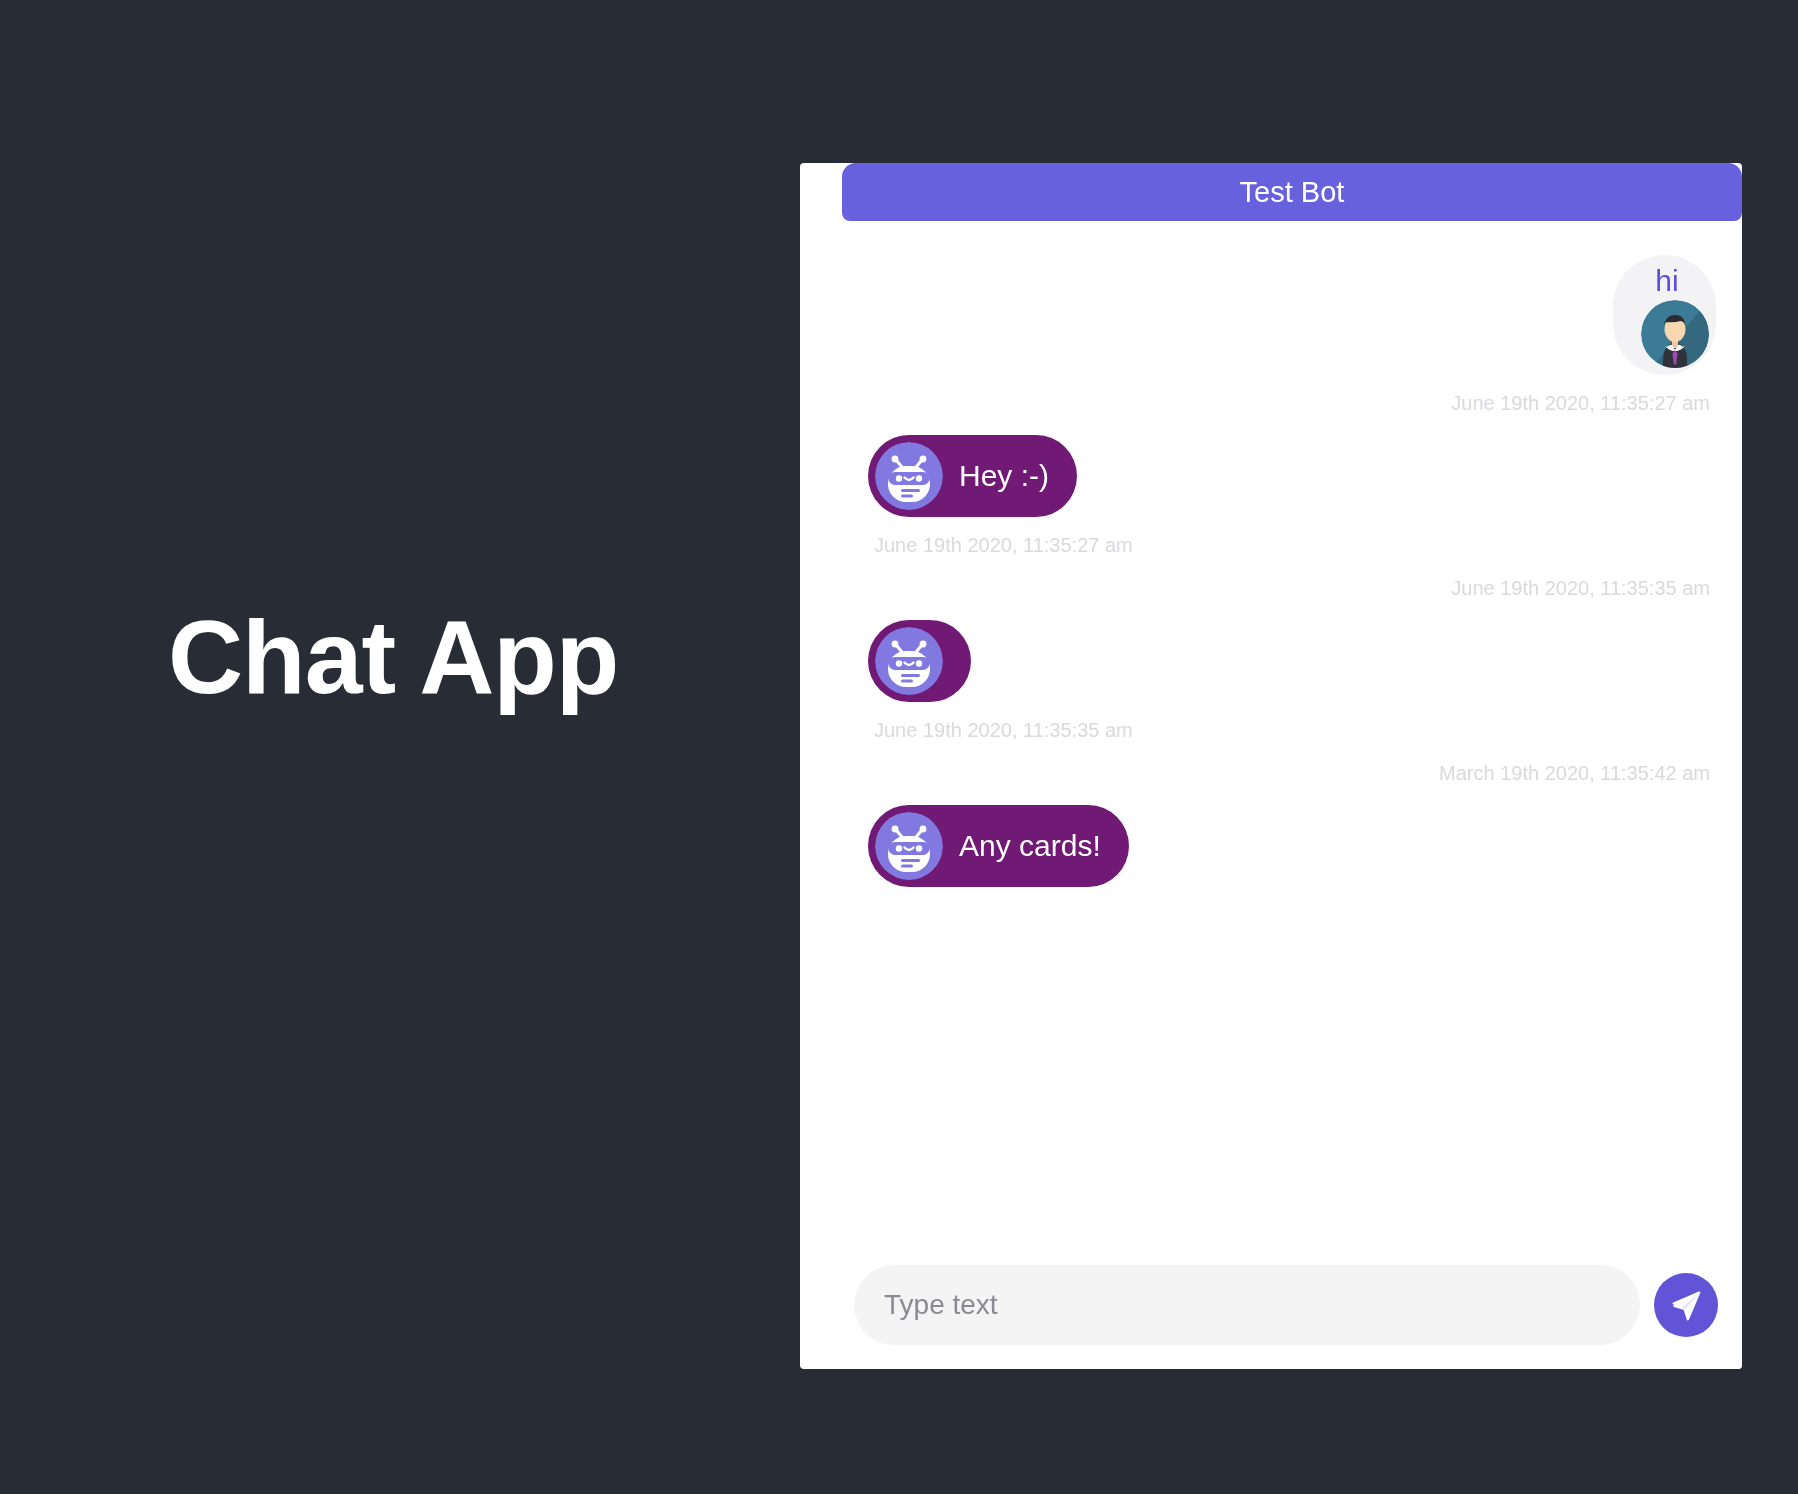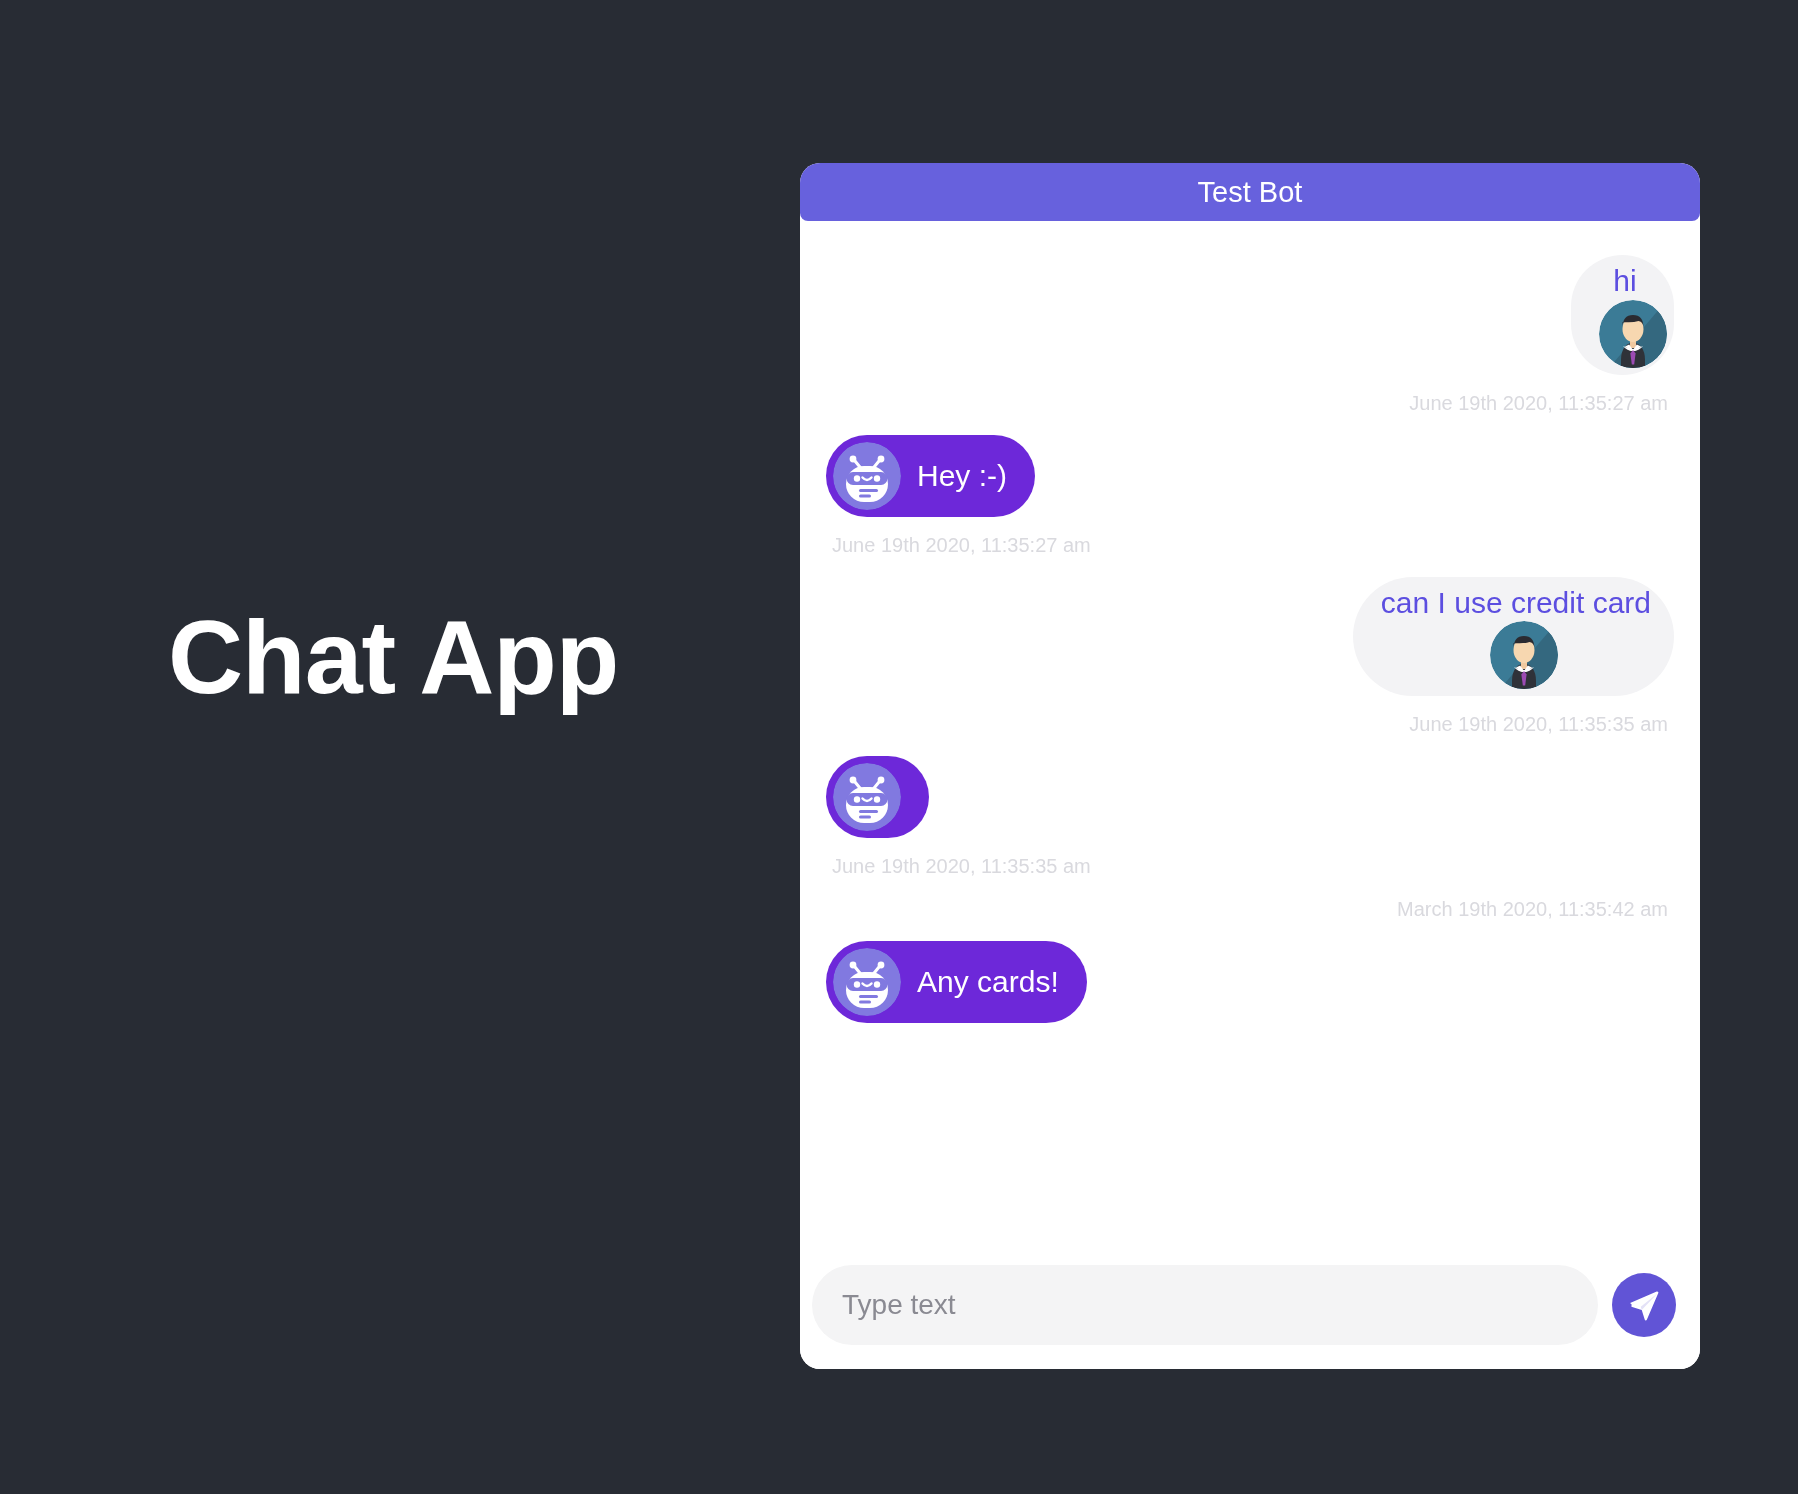--- a/index.html
+++ b/index.html
@@ -35,24 +35,25 @@
   }
 
   
   .chat-card {
     position: absolute;
     left: 800px;
     top: 163px;
     width: 900px;
     height: 1206px;
     background: #ffffff;
-    border-radius: 20px;
+    border-radius: 4px;
     overflow: hidden;
     display: flex;
     flex-direction: column;
+    padding-left: 42px;
   }
   .chat-header {
     height: 58px;
     flex: 0 0 58px;
     background: #6761dd;
     border-radius: 14px 14px 8px 8px;
     display: flex;
     align-items: center;
     justify-content: center;
     color: #ffffff;
@@ -72,21 +73,21 @@
   .msg-row.user  { text-align: right; }
 
   .bubble {
     display: inline-flex;
     align-items: center;
     border-radius: 999px;
     box-sizing: border-box;
     max-width: 96%;
   }
   .bubble.bot {
-    background: #6d28d9;
+    background: #701a75;
     padding: 7px 28px 7px 7px;
     flex-direction: row;
   }
   .bubble.user {
     background: #f3f3f5;
     padding: 7px 7px 7px 28px;
     flex-direction: column;
   }
   .bubble-text {
     font-size: 30px;
@@ -204,41 +205,21 @@
     <rect x="13" y="24" width="42" height="36" rx="18" fill="#ffffff"></rect>
     <rect x="13.5" y="30" width="41" height="13" rx="6.5" fill="#8179e0"></rect>
     <circle cx="24" cy="36.5" r="3.2" fill="#ffffff"></circle>
     <circle cx="44" cy="36.5" r="3.2" fill="#ffffff"></circle>
     <path d="M29.5 35.5 q4.5 5 9 0" stroke="#ffffff" stroke-width="2.4" fill="none" stroke-linecap="round"></path>
     <rect x="26" y="47" width="19" height="3.1" rx="1.55" fill="#8179e0"></rect>
     <rect x="26" y="52.5" width="12" height="3.1" rx="1.55" fill="#8179e0"></rect>
   </svg>
             <span class="bubble-text">Hey :-)</span>
           </div><div class="timestamp">June 19th 2020, 11:35:27 am</div></div>
-        <div class="msg-row user"><div class="bubble user">
-            <span class="bubble-text">can I use credit card</span>
-            <svg class="avatar" viewBox="0 0 68 68">
-    <defs>
-      <clipPath id="uclip">
-                  <circle cx="34" cy="34" r="34"></circle>
-                </clipPath>
-    </defs>
-    <g clip-path="url(#uclip)">
-      <rect width="68" height="68" fill="#3b7b96"></rect>
-      <path d="M68 0 L68 68 L10 68 Z" fill="#34687f"></path>
-      <path d="M22 60 q0-15 12-18 l0 0 q12 3 12 18 l0 10 l-24 0z" fill="#2f3239"></path>
-      <path d="M31 41 h6 v7 h-6z" fill="#f0c9a0"></path>
-      <path d="M24 46 q4 5 10 5 q6 0 10-5 l0 0 q-10 6 -20 0z" fill="#ffffff"></path>
-      <path d="M30.2 44.6 L34 50 L37.8 44.6 L42 46.5 q-4 4 -8 5 q-4 -1 -8 -5z" fill="#ffffff"></path>
-      <path d="M34 50 l2.6 3.6 l-1.4 11 h-2.4 l-1.4 -11z" fill="#9b4bb3"></path>
-      <ellipse cx="34" cy="29" rx="10.5" ry="13" fill="#f7d7b0"></ellipse>
-      <path d="M23.5 28 q0-13 10.5-13 q10.5 0 10.5 13 q0-6 -5-7 q-6 2 -16 1z" fill="#2b2b31"></path>
-    </g>
-  </svg>
-          </div><div class="timestamp">June 19th 2020, 11:35:35 am</div></div>
+        <div class="msg-row user"><div class="timestamp">June 19th 2020, 11:35:35 am</div></div>
         <div class="msg-row bot"><div class="bubble bot">
             <svg class="avatar" viewBox="0 0 68 68">
     <circle cx="34" cy="34" r="34" fill="#8179e0"></circle>
     <circle cx="20" cy="17" r="3.4" fill="#ffffff"></circle>
     <circle cx="48" cy="17" r="3.4" fill="#ffffff"></circle>
     <path d="M22 19 L28.5 27" stroke="#ffffff" stroke-width="3" stroke-linecap="round" fill="none"></path>
     <path d="M46 19 L39.5 27" stroke="#ffffff" stroke-width="3" stroke-linecap="round" fill="none"></path>
     <rect x="13" y="24" width="42" height="36" rx="18" fill="#ffffff"></rect>
     <rect x="13.5" y="30" width="41" height="13" rx="6.5" fill="#8179e0"></rect>
     <circle cx="24" cy="36.5" r="3.2" fill="#ffffff"></circle>

